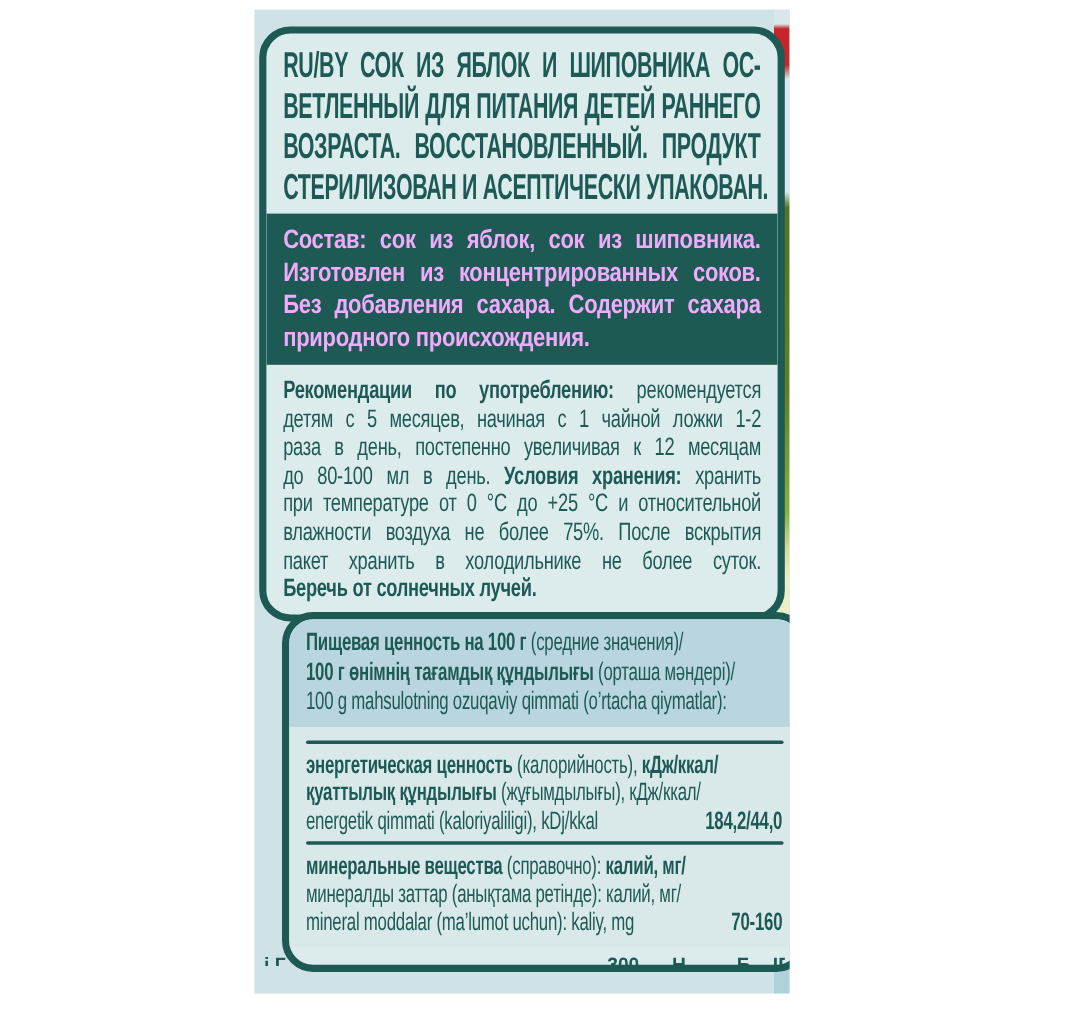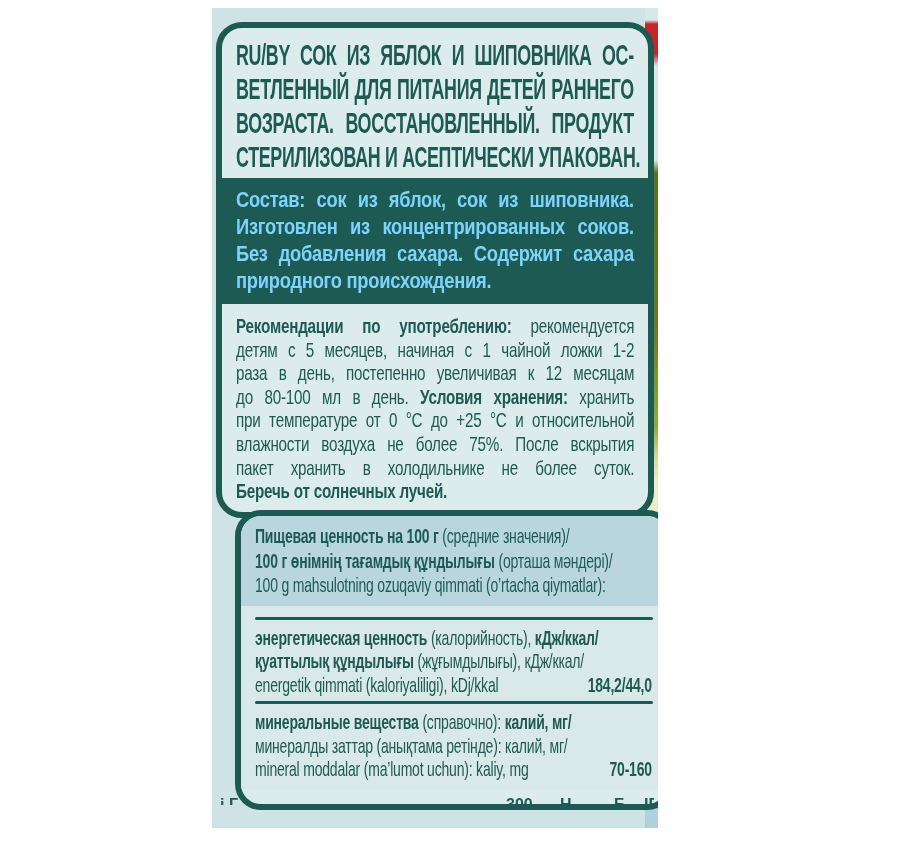--- a/index.html
+++ b/index.html
@@ -17,21 +17,21 @@
       #cfe0da 650px,#b9d6de 760px,#add0da 820px);}
   .box{position:absolute;left:4px;width:438px;box-sizing:border-box;
        border:6px solid var(--teal,#1e5a54);border-radius:26px;
        background:var(--box-bg,#dcebec);overflow:hidden;}
   .box1{top:14px;height:496px;}
   .box2{top:502px;height:300px;margin-left:19px;}
   .hdr-block{padding:10px 14px 4px 14px;}
   .hdr-lines{width:168%;transform:scaleX(0.595);transform-origin:0 0;}
   .hdr-line{font-size:30px;line-height:34px;font-weight:700;color:var(--teal,#1e5a54);
             letter-spacing:-0.5px;white-space:nowrap;text-align:justify;text-align-last:justify;}
-  .comp-band{background:var(--teal,#1e5a54);color:#7dd3fc;padding:8px 14px 10px 14px;}
+  .comp-band{background:var(--teal,#1e5a54);color:#f0abfc;padding:8px 14px 10px 14px;}
   .comp-lines{width:120%;transform:scaleX(0.833);transform-origin:0 0;}
   .comp-line{font-size:22px;line-height:27px;font-weight:700;white-space:nowrap;
              text-align:justify;text-align-last:justify;letter-spacing:-0.3px;}
   .comp-line.last{text-align-last:left;}
   .rec-block{padding:10px 14px 6px 14px;}
   .rec-lines{width:138%;transform:scaleX(0.725);transform-origin:0 0;}
   .rec-line{font-size:21px;line-height:23.6px;color:var(--teal,#1e5a54);white-space:nowrap;
             text-align:justify;text-align-last:justify;letter-spacing:-0.3px;}
   .rec-line.last{text-align-last:left;font-weight:700;}
   .b{font-weight:700;}

